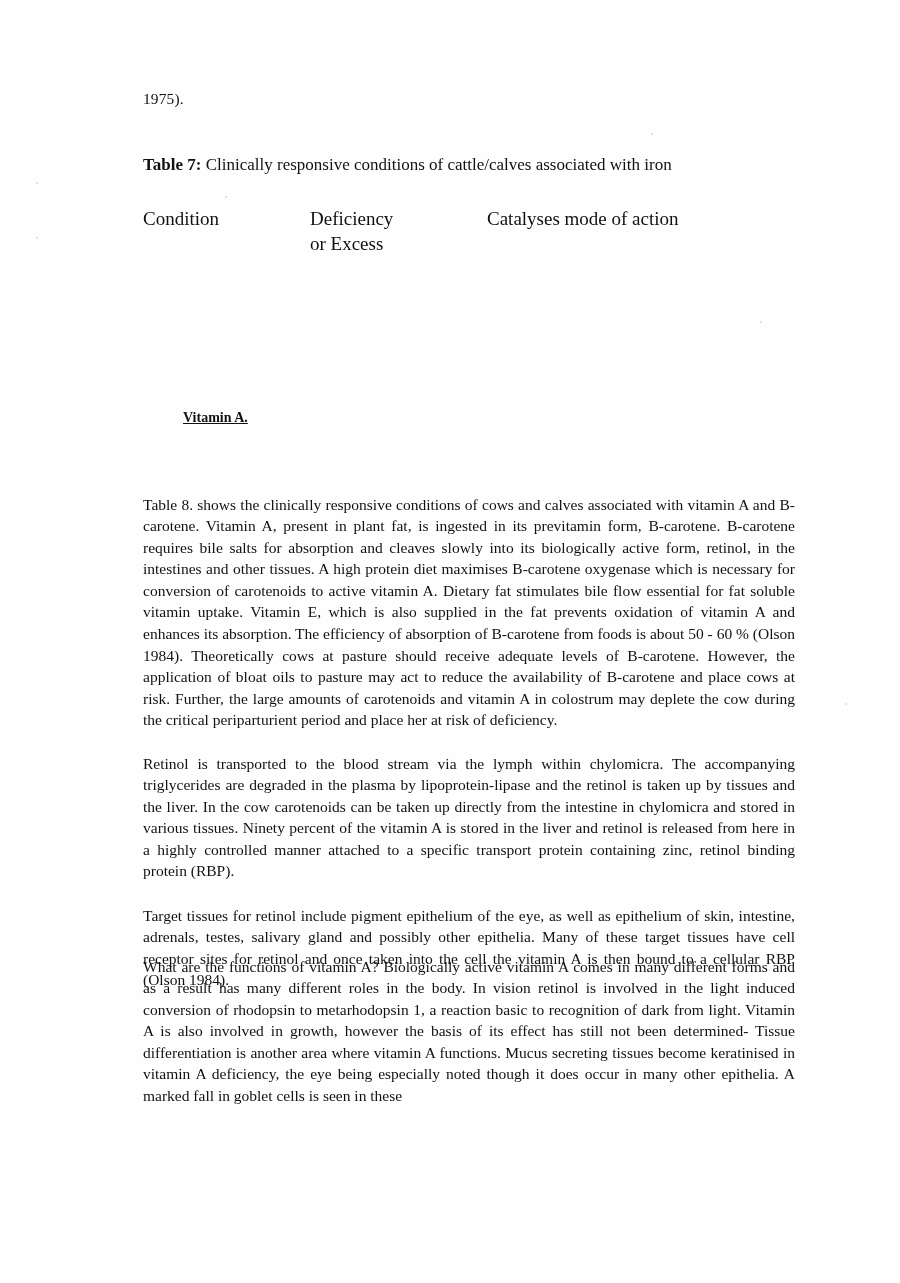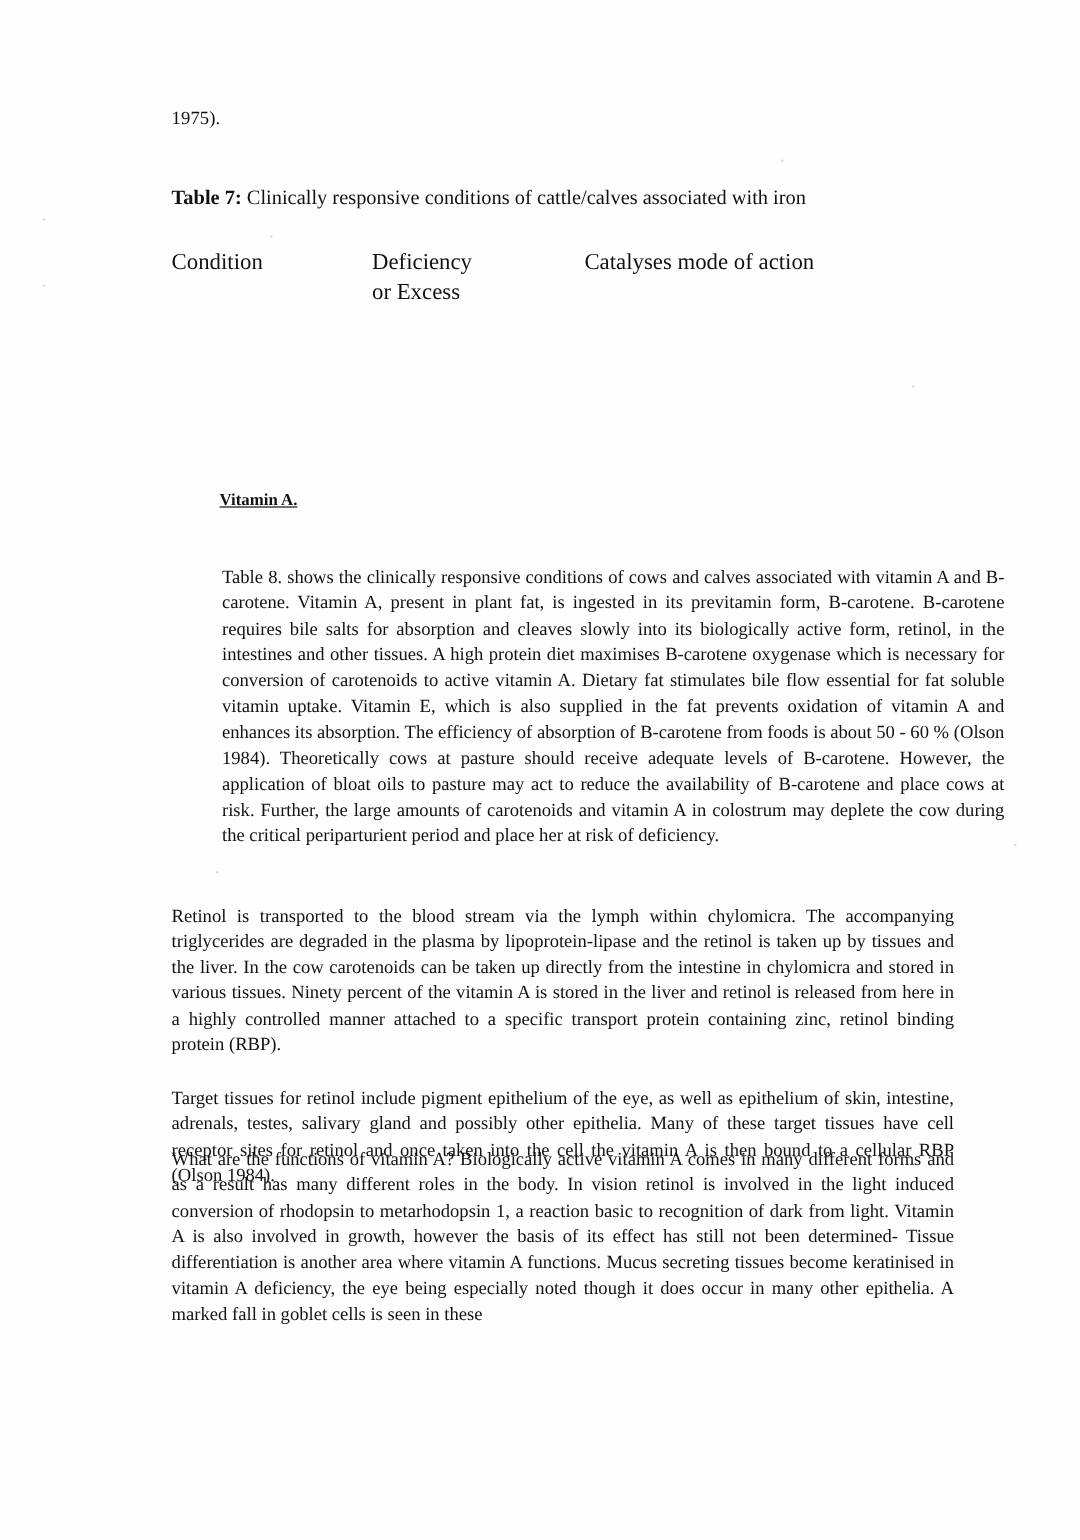--- a/index.html
+++ b/index.html
@@ -68,21 +68,21 @@
 
   .para {
     position: absolute;
     left: 143px;
     width: 652px;
     font-size: 15.5px;
     line-height: 21.6px;
     text-align: justify;
     text-justify: inter-word;
   }
-  .para.p1 { top: 455px; margin-left: 42px; }
+  .para.p1 { top: 478px; }
   .para.p2 { top: 737px; }
   .para.p3 { top: 889px; }
   .para.p4 { top: 940px; }
 
   .page-number {
     position: absolute;
     left: 0;
     top: 1170px;
     width: 900px;
     text-align: center;

